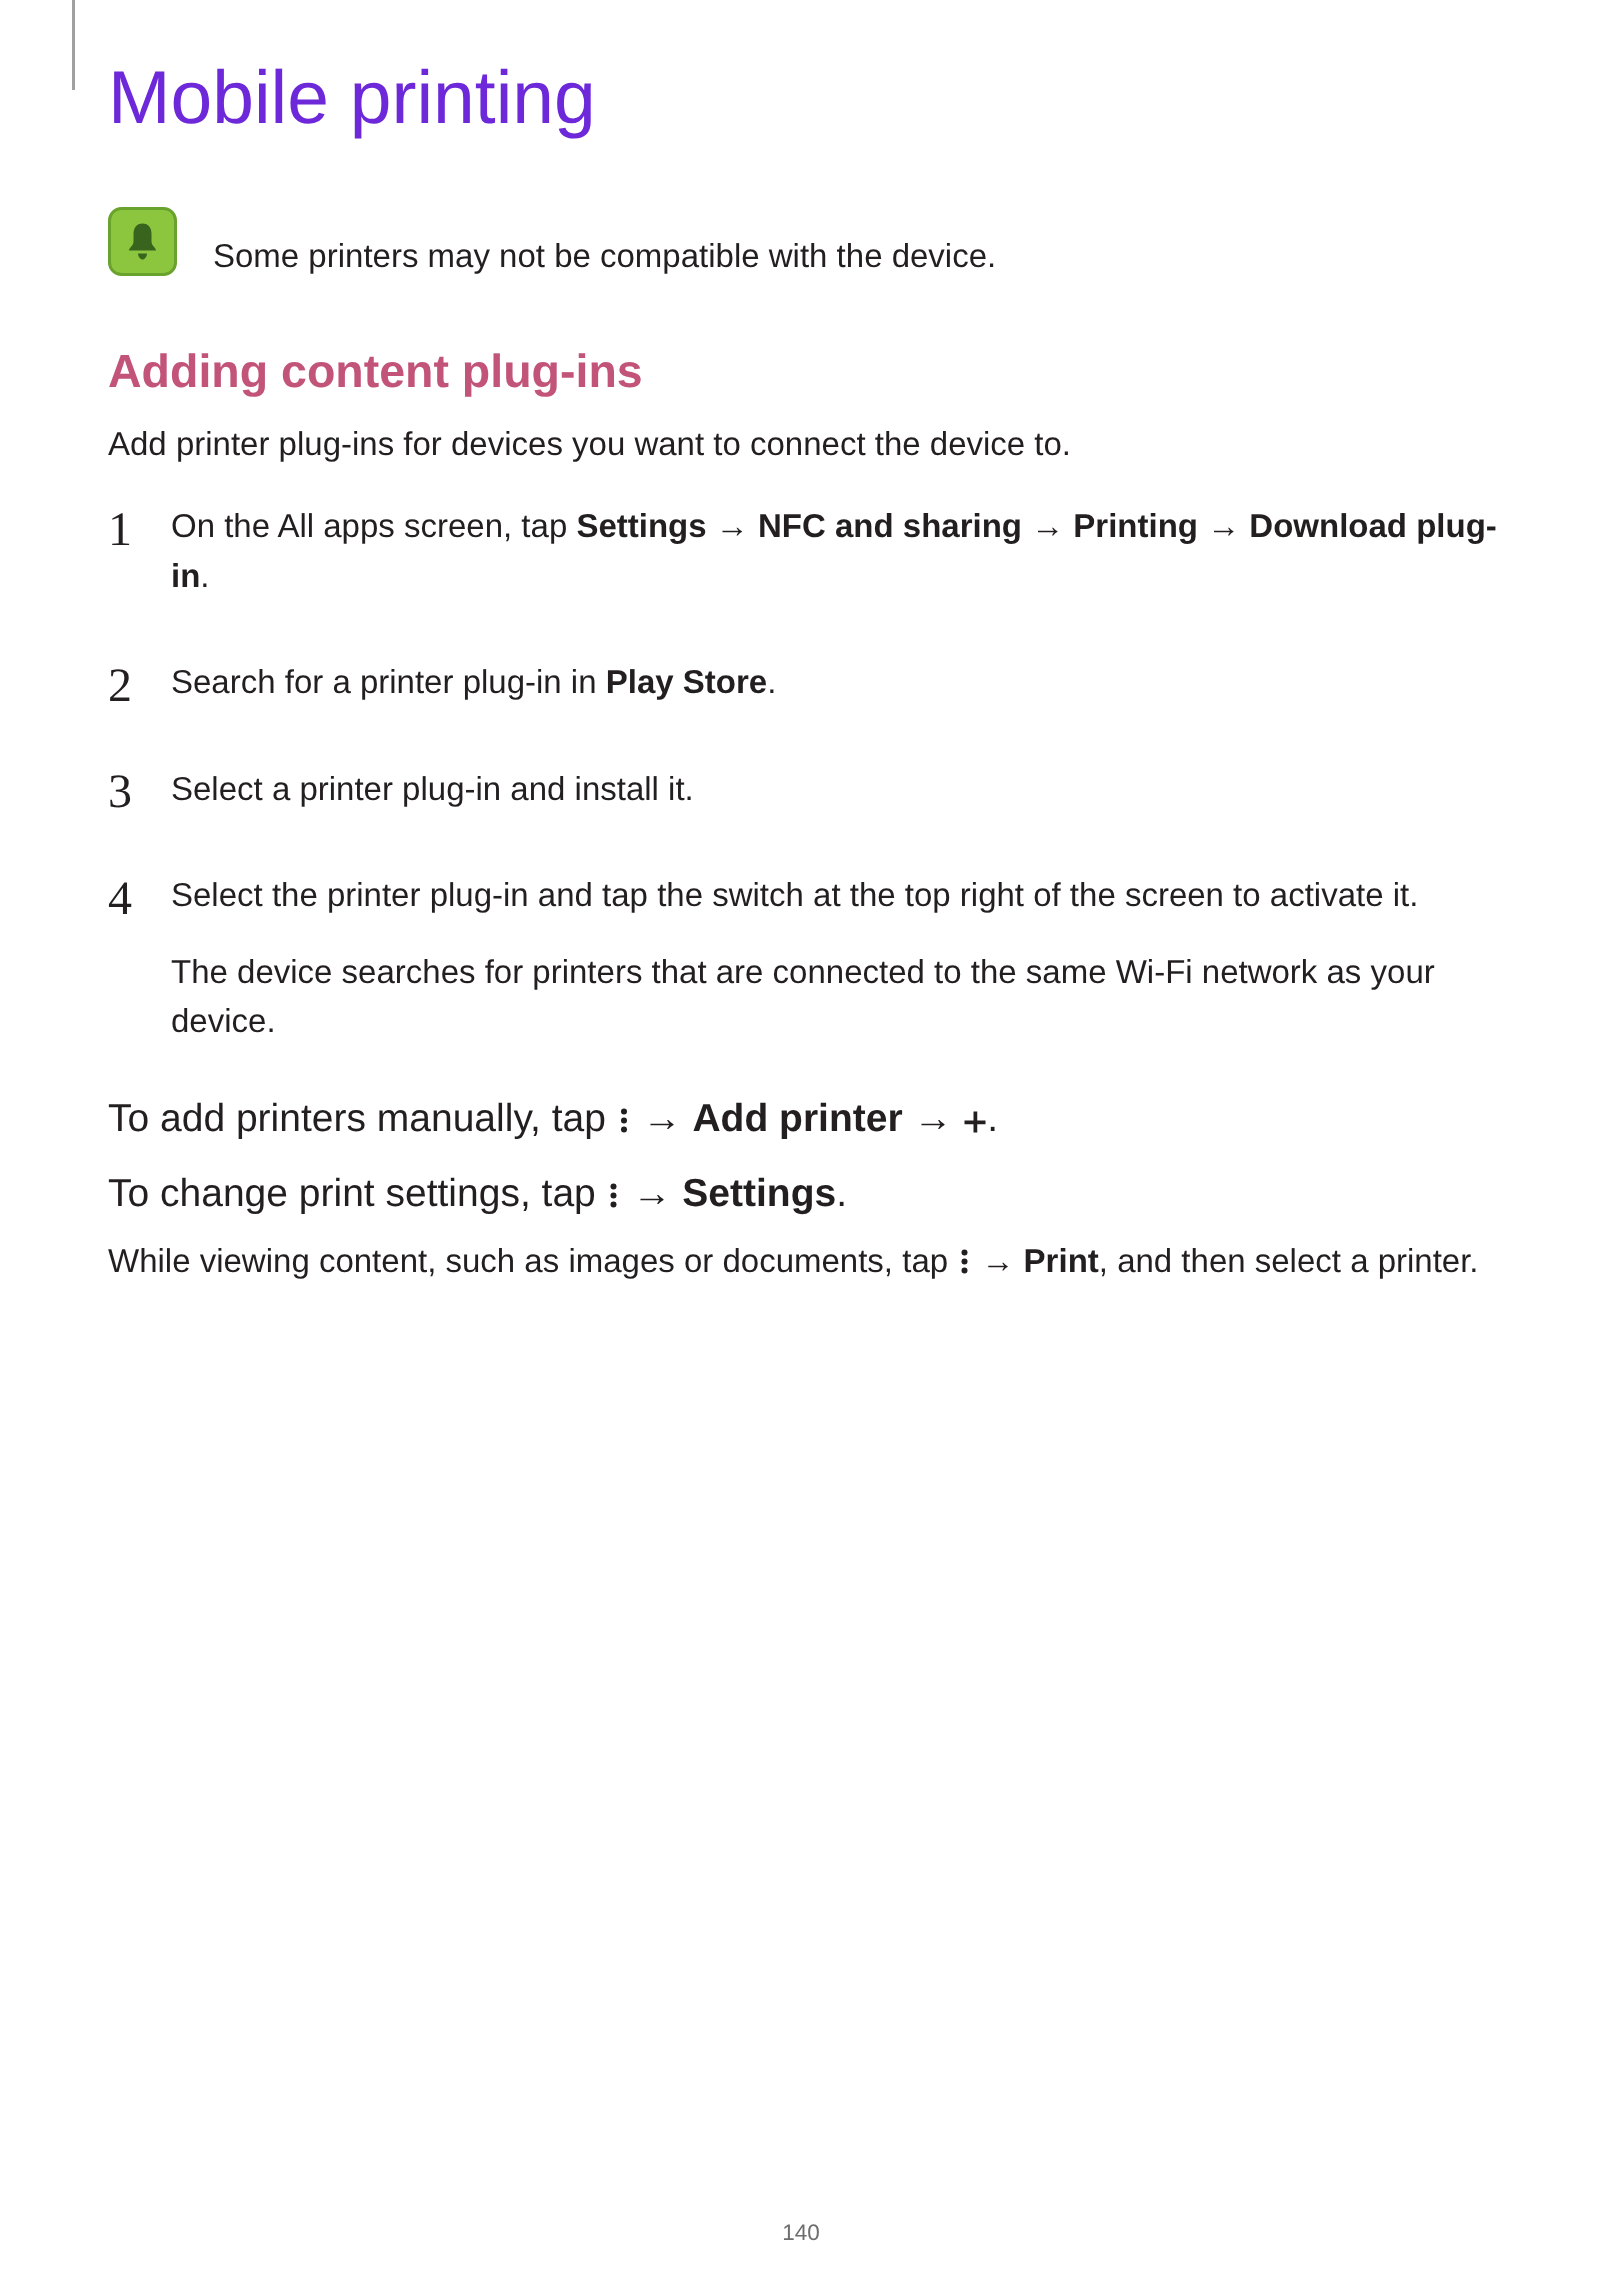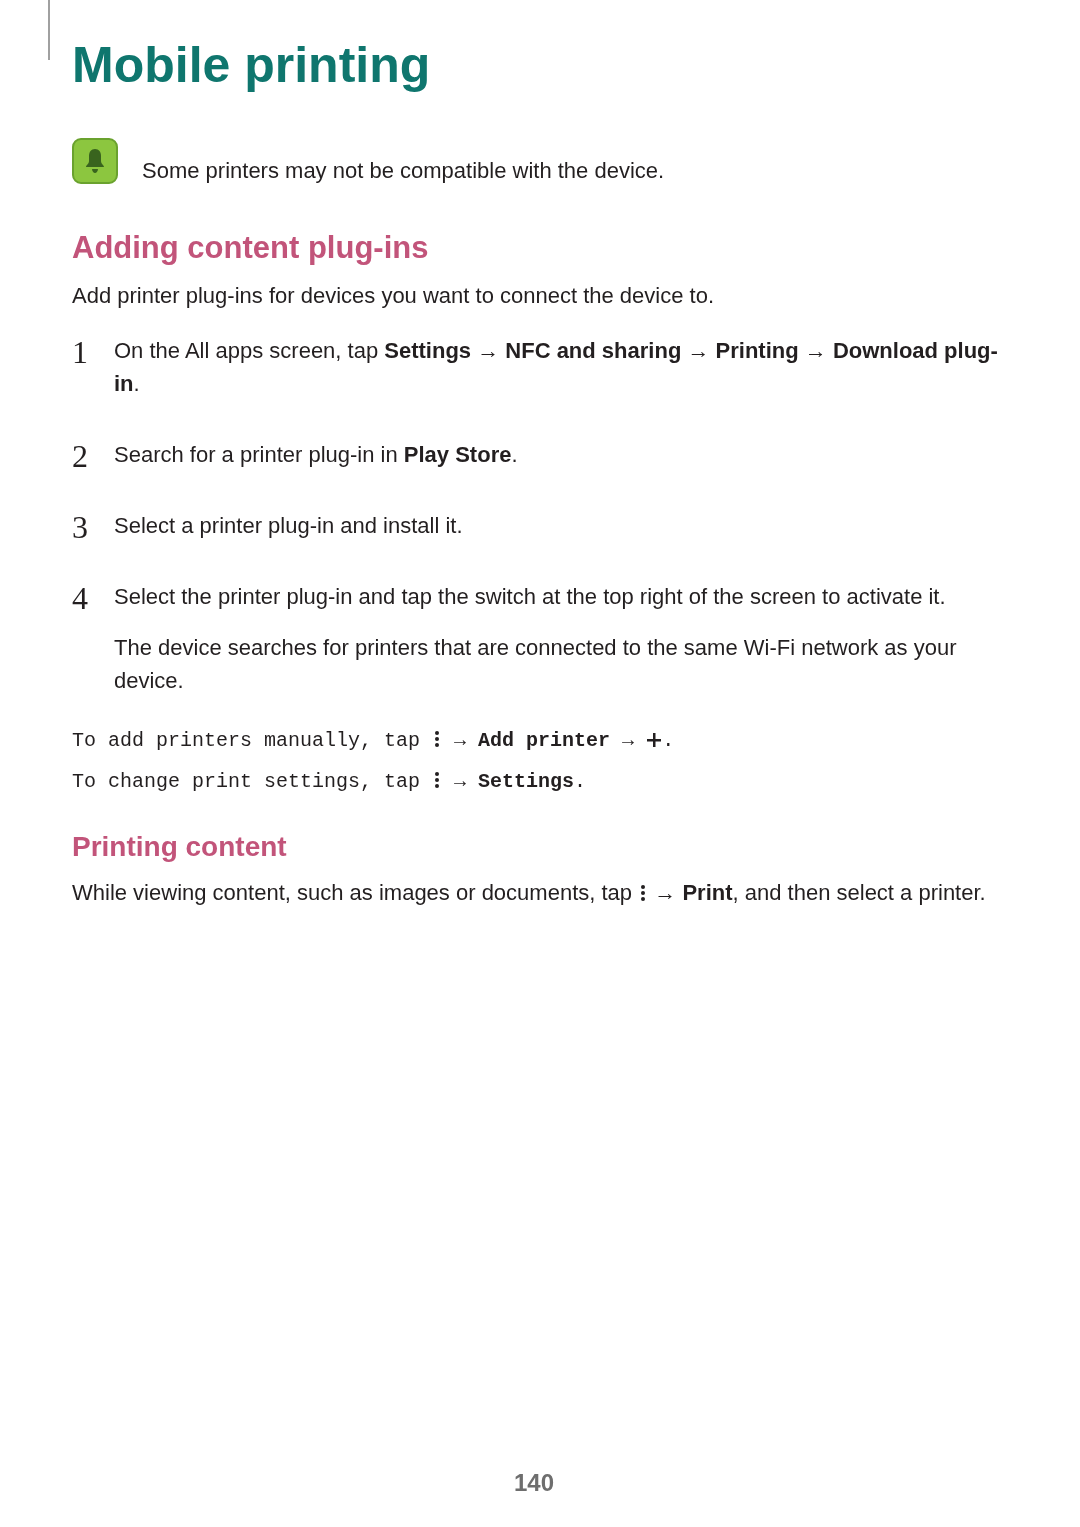--- a/index.html
+++ b/index.html
@@ -25,22 +25,22 @@
     padding: 36px 72px 0 72px;
   }
   .breadcrumb {
     font-size: 22px;
     color: #5c5c5c;
     margin-bottom: 52px;
     font-weight: 400;
   }
   h1.title {
     font-size: 50px;
-    font-weight: 700;
-    color: #0f766e;
+    font-weight: 400;
+    color: #6d28d9;
     margin: 0 0 44px 0;
   }
   h2.section {
     font-size: 31px;
     font-weight: 700;
     color: #c2547a;
     margin: 0 0 14px 0;
   }
   h3.subsection {
     font-size: 28px;
@@ -97,42 +97,40 @@
     font-size: 32px;
     font-weight: 400;
     font-family: Georgia, "Times New Roman", serif;
     color: #231f20;
   }
   .step-sub {
     display: block;
     margin-top: 18px;
   }
   .after-steps {
-    font-size: 20px;
+    font-size: 26px;
     line-height: 1.55;
     margin: -10px 0 6px 0;
-    font-family: Liberation Mono, monospace;
   }
   .after-steps p {
     margin: 0 0 8px 0;
   }
   .bold { font-weight: 700; }
   .inline-icon {
     display: inline-block;
     vertical-align: -2px;
   }
   .page-number {
     position: absolute;
     bottom: 30px;
     left: 0;
     right: 12px;
     text-align: center;
-    font-size: 24px;
+    font-size: 15px;
     color: #6e6e6e;
-    font-weight: bold;
   }
 </style>
 </head>
 <body>
 
 <div class="page-mark"></div>
 
 <div class="content">
 
 
@@ -183,21 +181,20 @@
     </p>
     <p>
       <span>To change print settings, tap </span><span class="inline-icon"><svg width="10" height="18" viewBox="0 0 10 18">
             <circle cx="5" cy="3" r="2" fill="#231f20"></circle>
             <circle cx="5" cy="9" r="2" fill="#231f20"></circle>
             <circle cx="5" cy="15" r="2" fill="#231f20"></circle>
           </svg></span><span> → </span><span class="bold">Settings</span><span>.</span>
     </p>
   </div>
 
-  <h3 class="subsection">Printing content</h3>
   <p class="body">
     <span>While viewing content, such as images or documents, tap </span><span class="inline-icon"><svg width="10" height="18" viewBox="0 0 10 18">
           <circle cx="5" cy="3" r="2" fill="#231f20"></circle>
           <circle cx="5" cy="9" r="2" fill="#231f20"></circle>
           <circle cx="5" cy="15" r="2" fill="#231f20"></circle>
         </svg></span><span> → </span><span class="bold">Print</span><span>, and then select a printer.</span>
   </p>
 
 </div>
 

